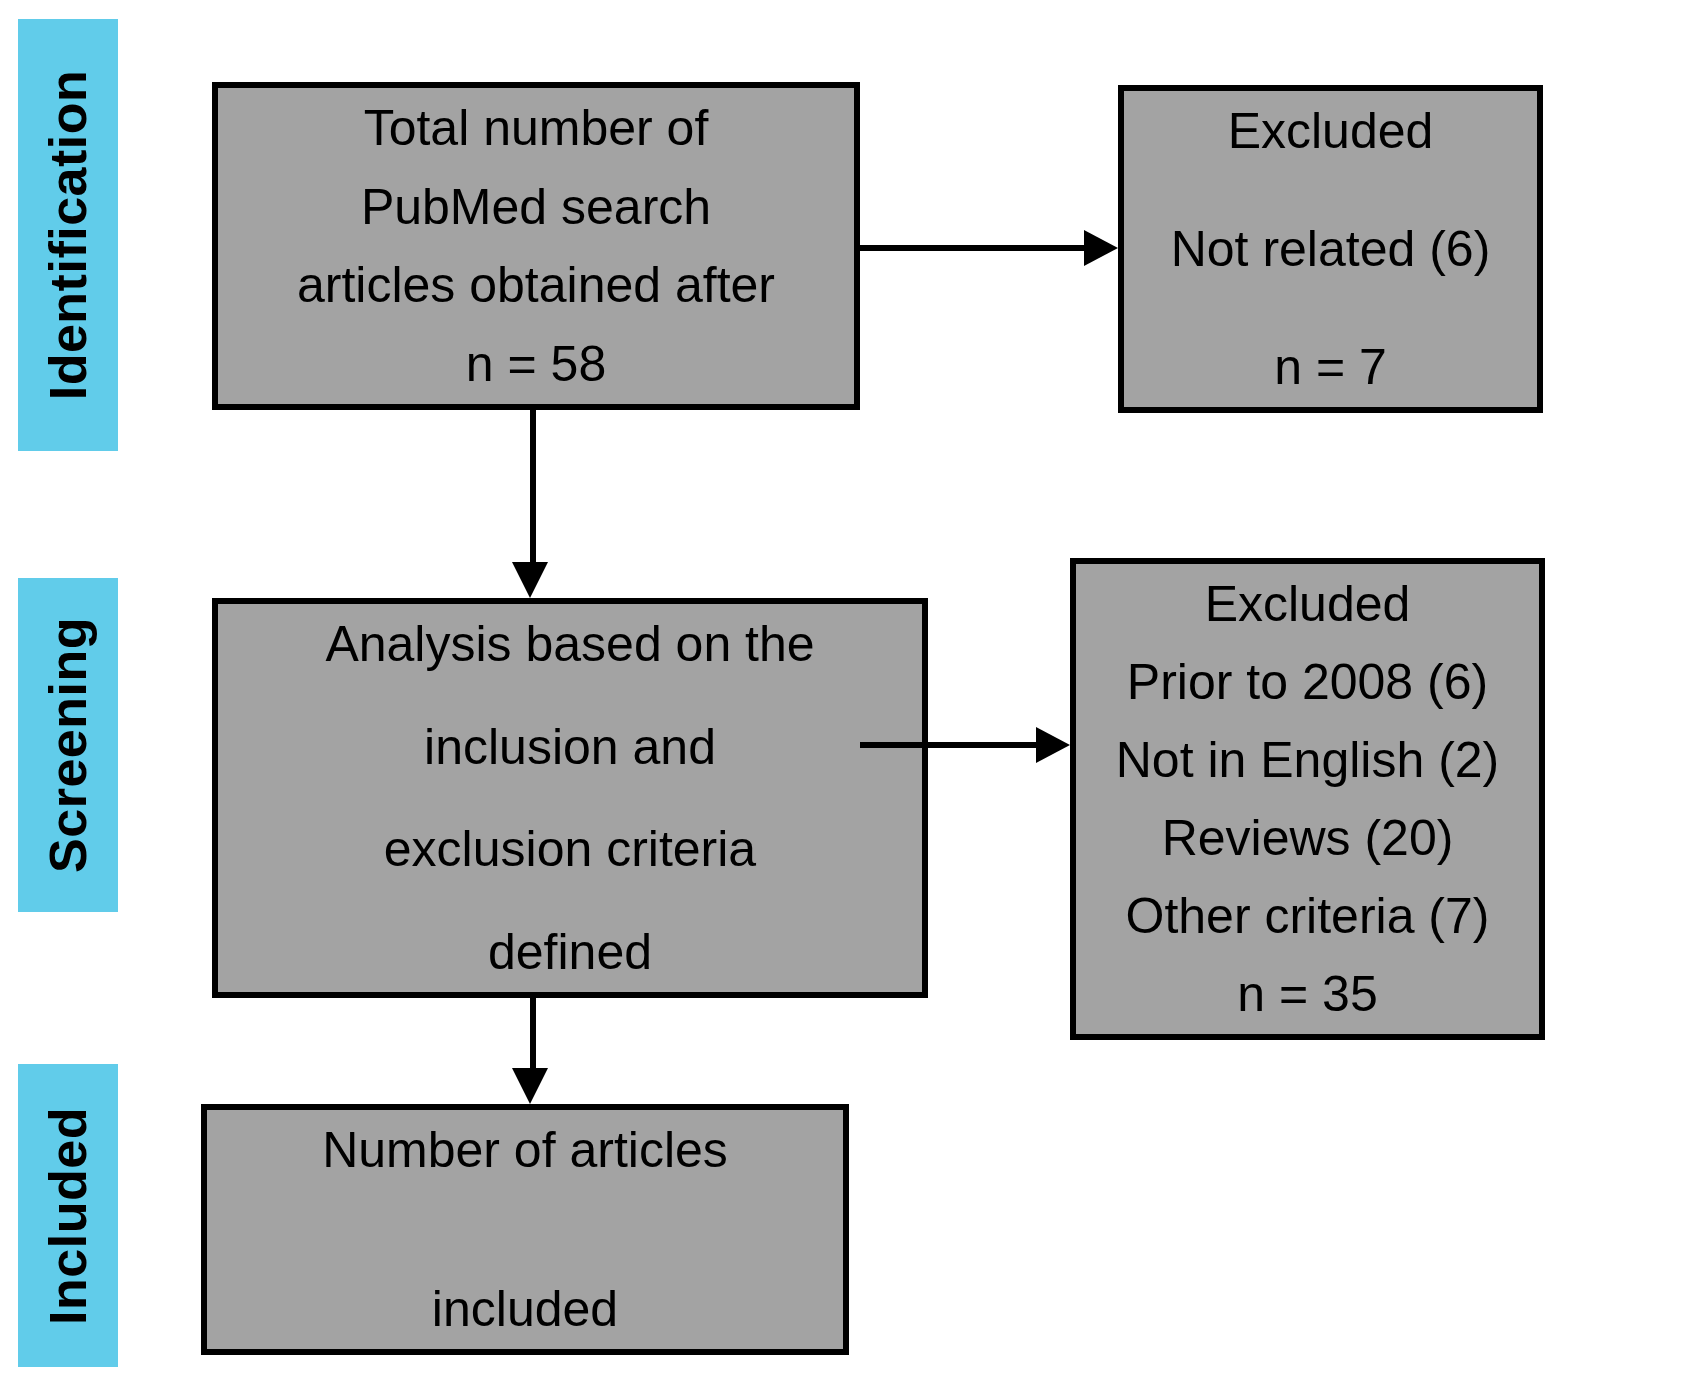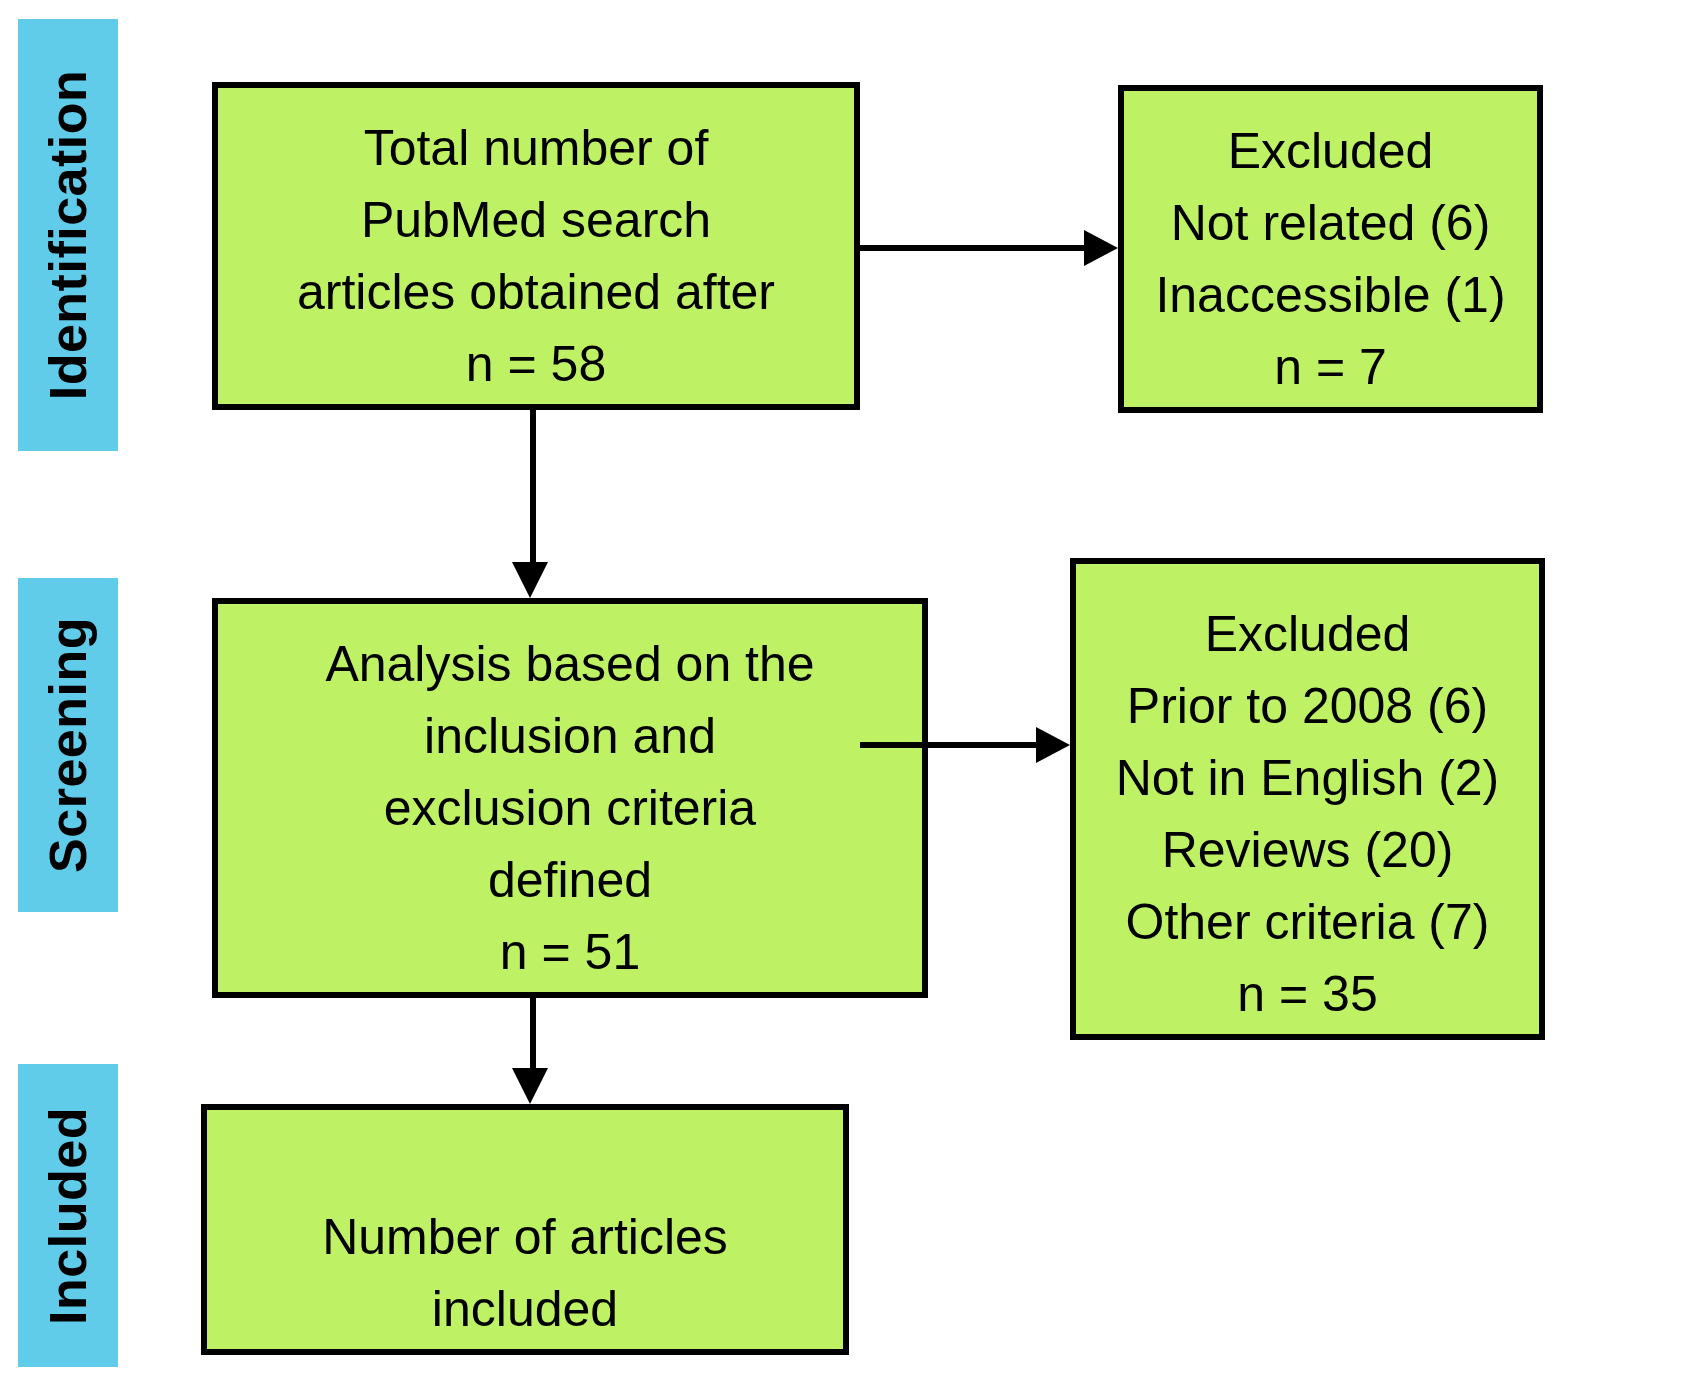--- a/index.html
+++ b/index.html
@@ -32,27 +32,27 @@
     font-size: 52px;
     letter-spacing: 0.5px;
   }
   #band-identification { left: 18px;  top: 19px;   width: 100px; height: 432px; }
   #band-screening      { left: 18px;  top: 578px;  width: 100px; height: 334px; }
   #band-included       { left: 18px;  top: 1064px; width: 100px; height: 303px; }
 
   
   .box {
     position: absolute;
-    background: #bef264;
+    background: #a3a3a3;
     border: 6px solid var(--border, #000000);
     box-sizing: border-box;
     display: flex;
     flex-direction: column;
     align-items: center;
-    justify-content: flex-end;
+    justify-content: space-between;
     text-align: center;
     padding: 4px 12px;
   }
   .box-line {
     font-size: 50px;
     line-height: 72px;
     white-space: nowrap;
   }
   .bold { font-weight: 400; }
 
@@ -108,30 +108,28 @@
   <div class="box" id="box-pubmed">
     <div class="box-line">Total number of</div>
     <div class="box-line">PubMed search</div>
     <div class="box-line">articles obtained after</div>
     <div class="box-line bold">n = 58</div>
   </div>
 
   <div class="box" id="box-excluded-identification">
     <div class="box-line bold">Excluded</div>
     <div class="box-line">Not related (6)</div>
-    <div class="box-line">Inaccessible (1)</div>
     <div class="box-line bold">n = 7</div>
   </div>
 
   <div class="box" id="box-analysis">
     <div class="box-line">Analysis based on the</div>
     <div class="box-line">inclusion and</div>
     <div class="box-line">exclusion criteria</div>
     <div class="box-line">defined</div>
-    <div class="box-line bold">n = 51</div>
   </div>
 
   <div class="box" id="box-excluded-screening">
     <div class="box-line bold">Excluded</div>
     <div class="box-line">Prior to 2008 (6)</div>
     <div class="box-line">Not in English (2)</div>
     <div class="box-line">Reviews (20)</div>
     <div class="box-line">Other criteria (7)</div>
     <div class="box-line bold">n = 35</div>
   </div>

